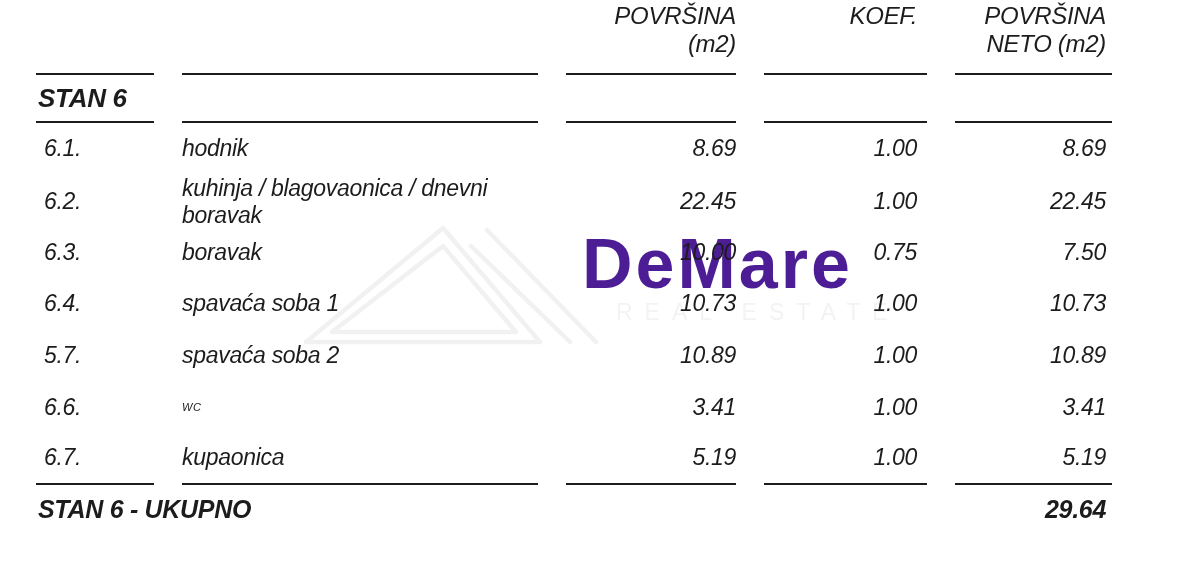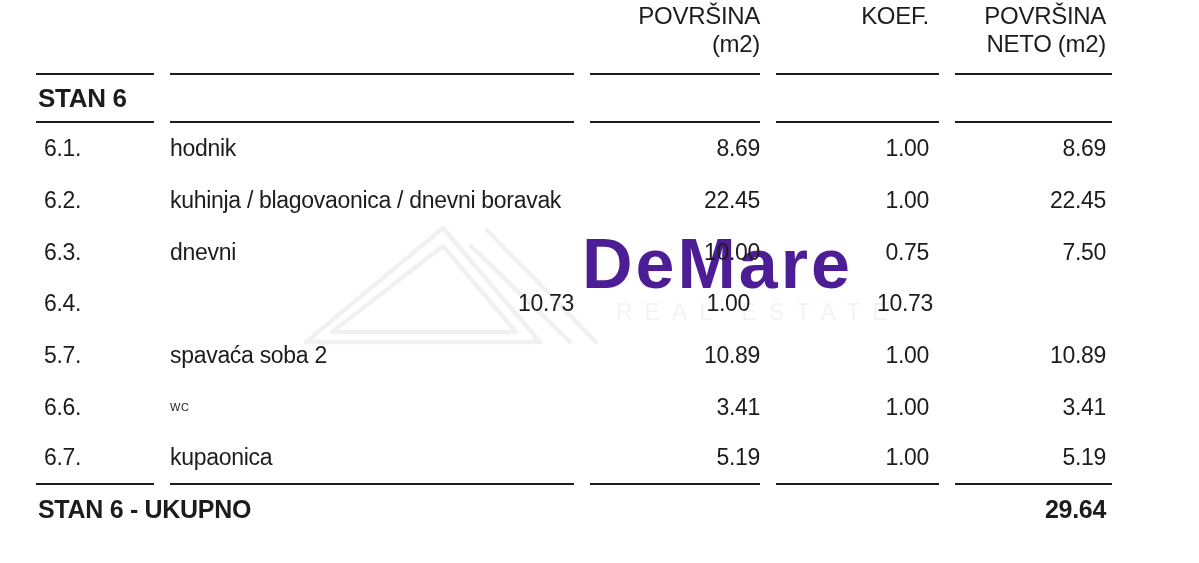--- a/index.html
+++ b/index.html
@@ -28,21 +28,22 @@
     color:#f3f3f3; white-space:nowrap;
   }
 
   
   .table {
     position:absolute; left:36px; top:0; width:1076px; z-index:1;
   }
   .grid-row {
     display:grid;
     grid-template-columns: 118px 1fr 170px 163px 157px;
-    column-gap: 16px;
+    column-gap: 28px;
+    font-style: italic;
   }
   .cell { display:flex; align-items:center; }
   .c-right { justify-content:flex-end; text-align:right; }
   .c-koef  { padding-right:10px; }
   .c-neto  { padding-right:6px; }
 
   
   .header-row { height:75px; }
   .header-row .cell {
     align-items:flex-start;
@@ -131,28 +132,29 @@
   <div class="grid-row trow">
     <div class="cell c-num">6.2.</div>
     <div class="cell c-name">kuhinja / blagovaonica / dnevni boravak</div>
     <div class="cell c-right">22.45</div>
     <div class="cell c-right c-koef">1.00</div>
     <div class="cell c-right c-neto">22.45</div>
   </div>
 
   <div class="grid-row trow">
     <div class="cell c-num">6.3.</div>
-    <div class="cell c-name">dnevni</div>
+    <div class="cell c-name">boravak</div>
     <div class="cell c-right">10.00</div>
     <div class="cell c-right c-koef">0.75</div>
     <div class="cell c-right c-neto">7.50</div>
   </div>
 
   <div class="grid-row trow">
     <div class="cell c-num">6.4.</div>
+    <div class="cell c-name">spavaća soba 1</div>
     <div class="cell c-right">10.73</div>
     <div class="cell c-right c-koef">1.00</div>
     <div class="cell c-right c-neto">10.73</div>
   </div>
 
   <div class="grid-row trow">
     <div class="cell c-num">5.7.</div>
     <div class="cell c-name">spavaća soba 2</div>
     <div class="cell c-right">10.89</div>
     <div class="cell c-right c-koef">1.00</div>

